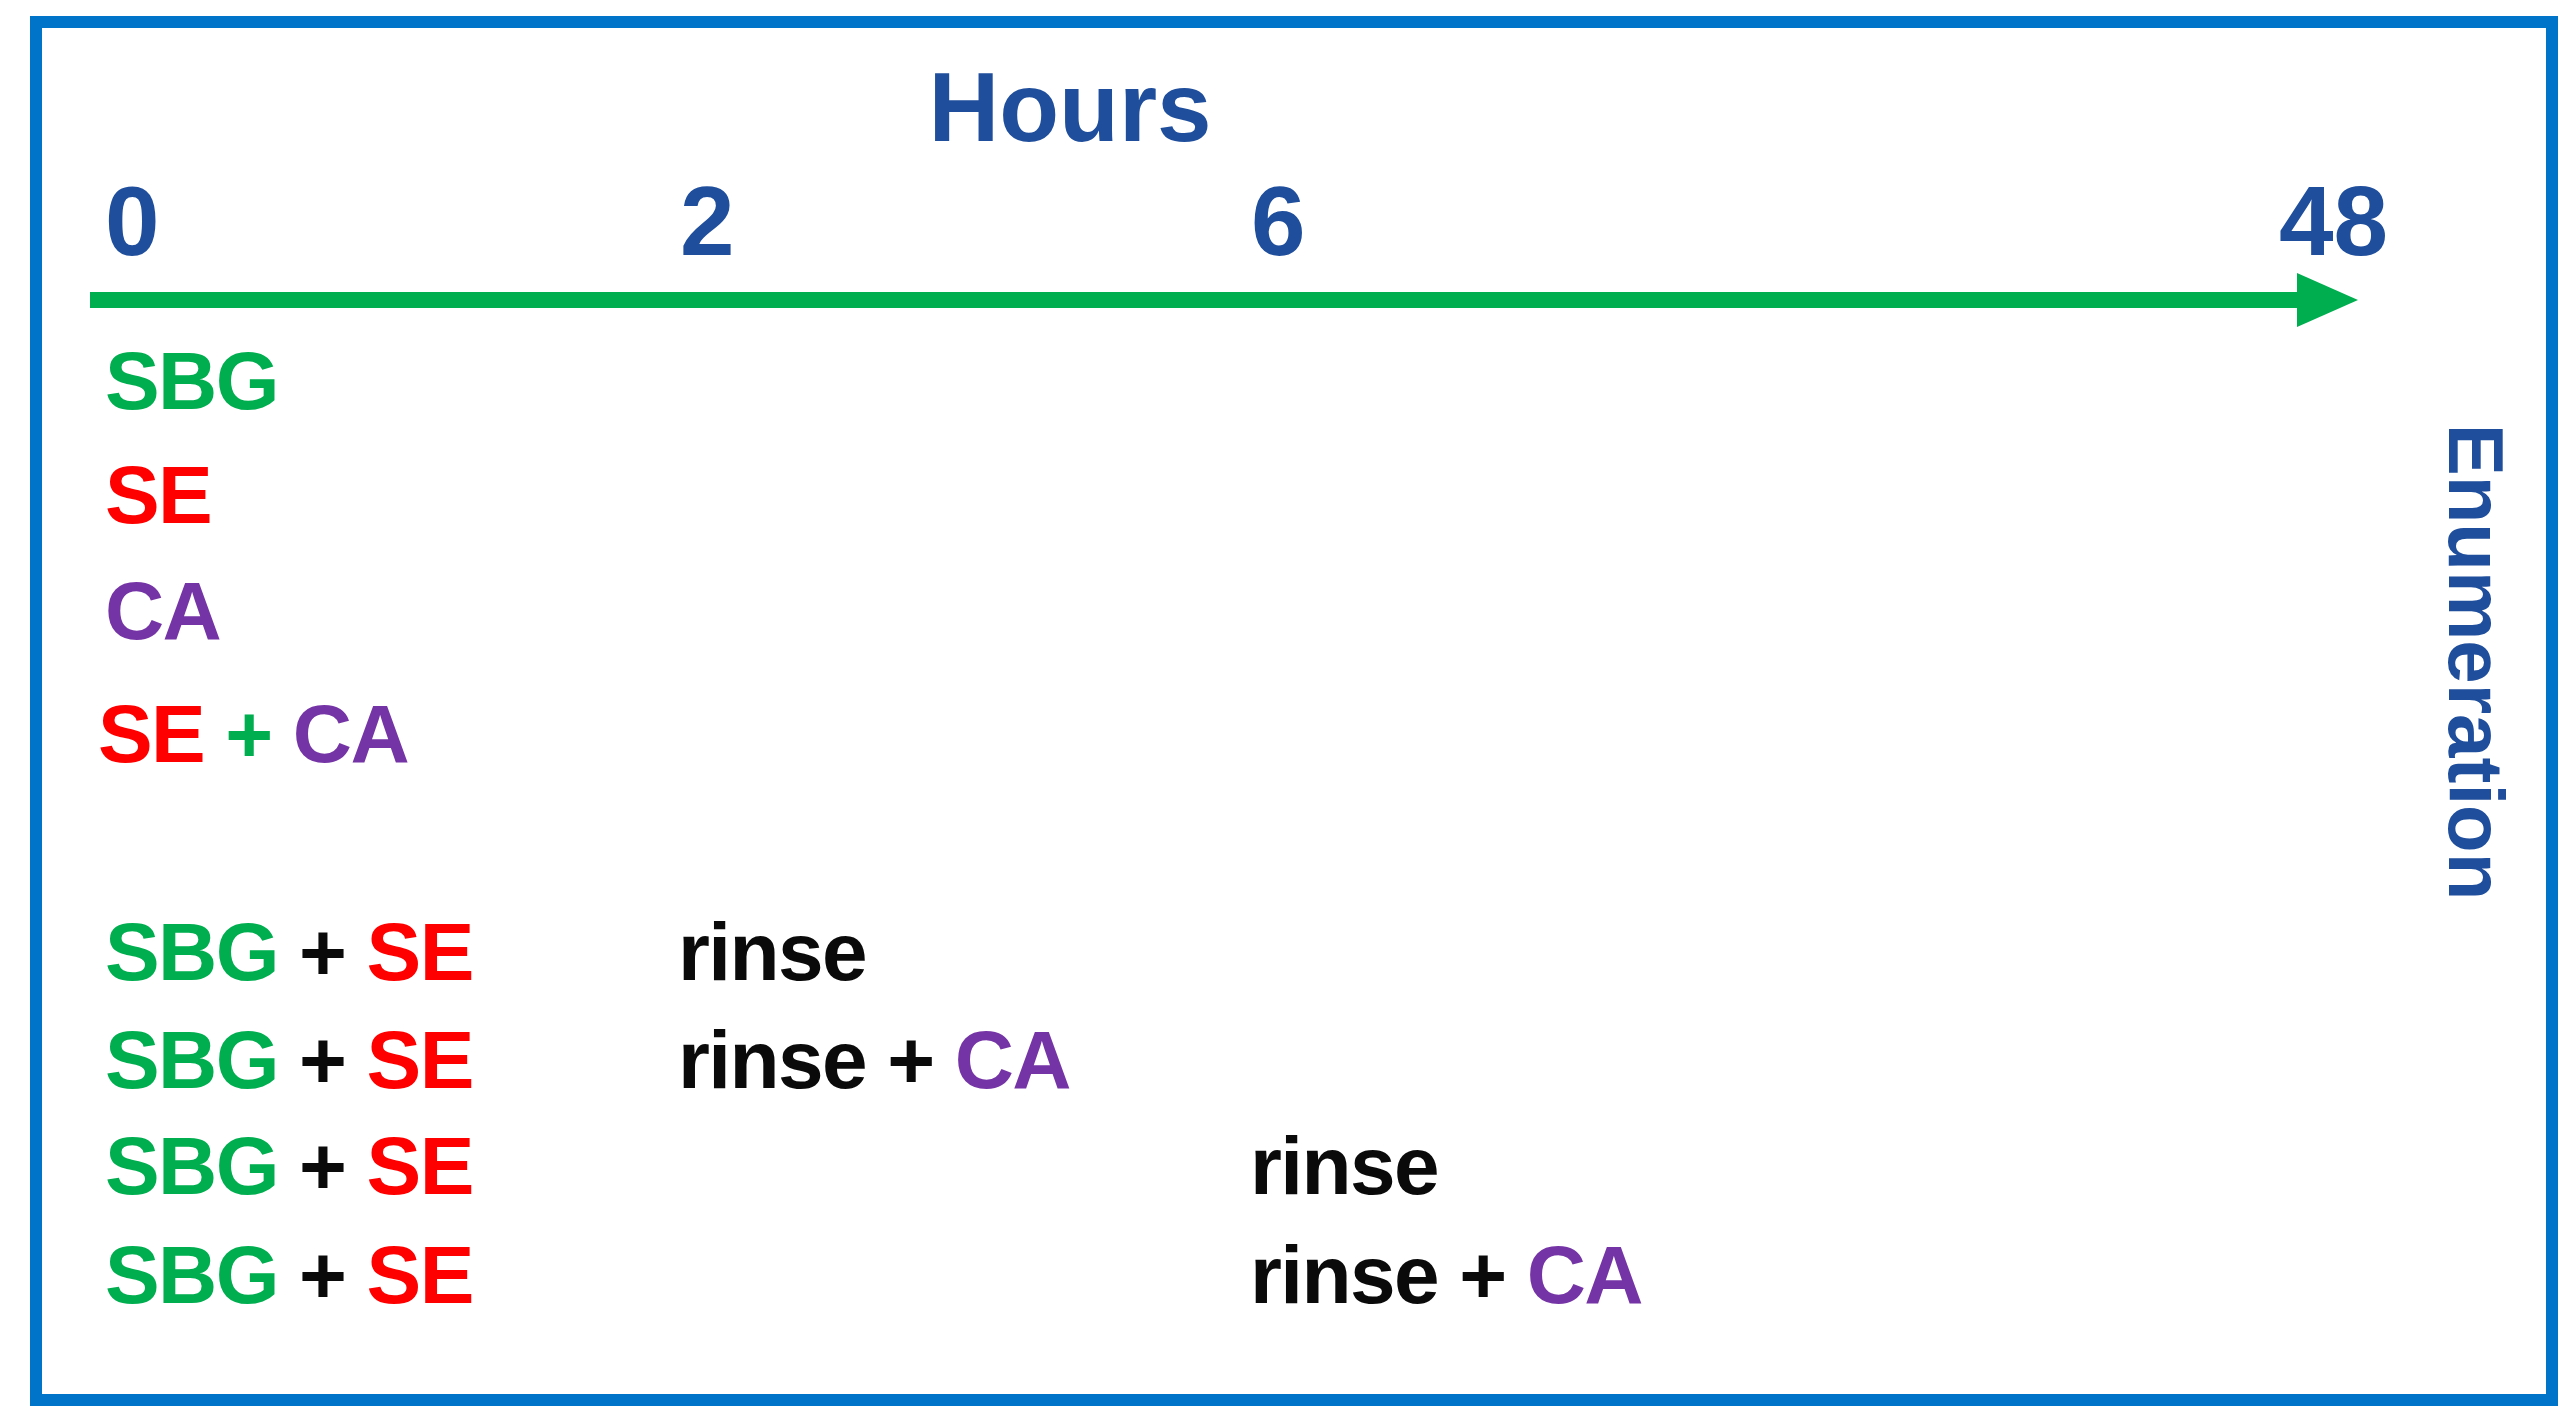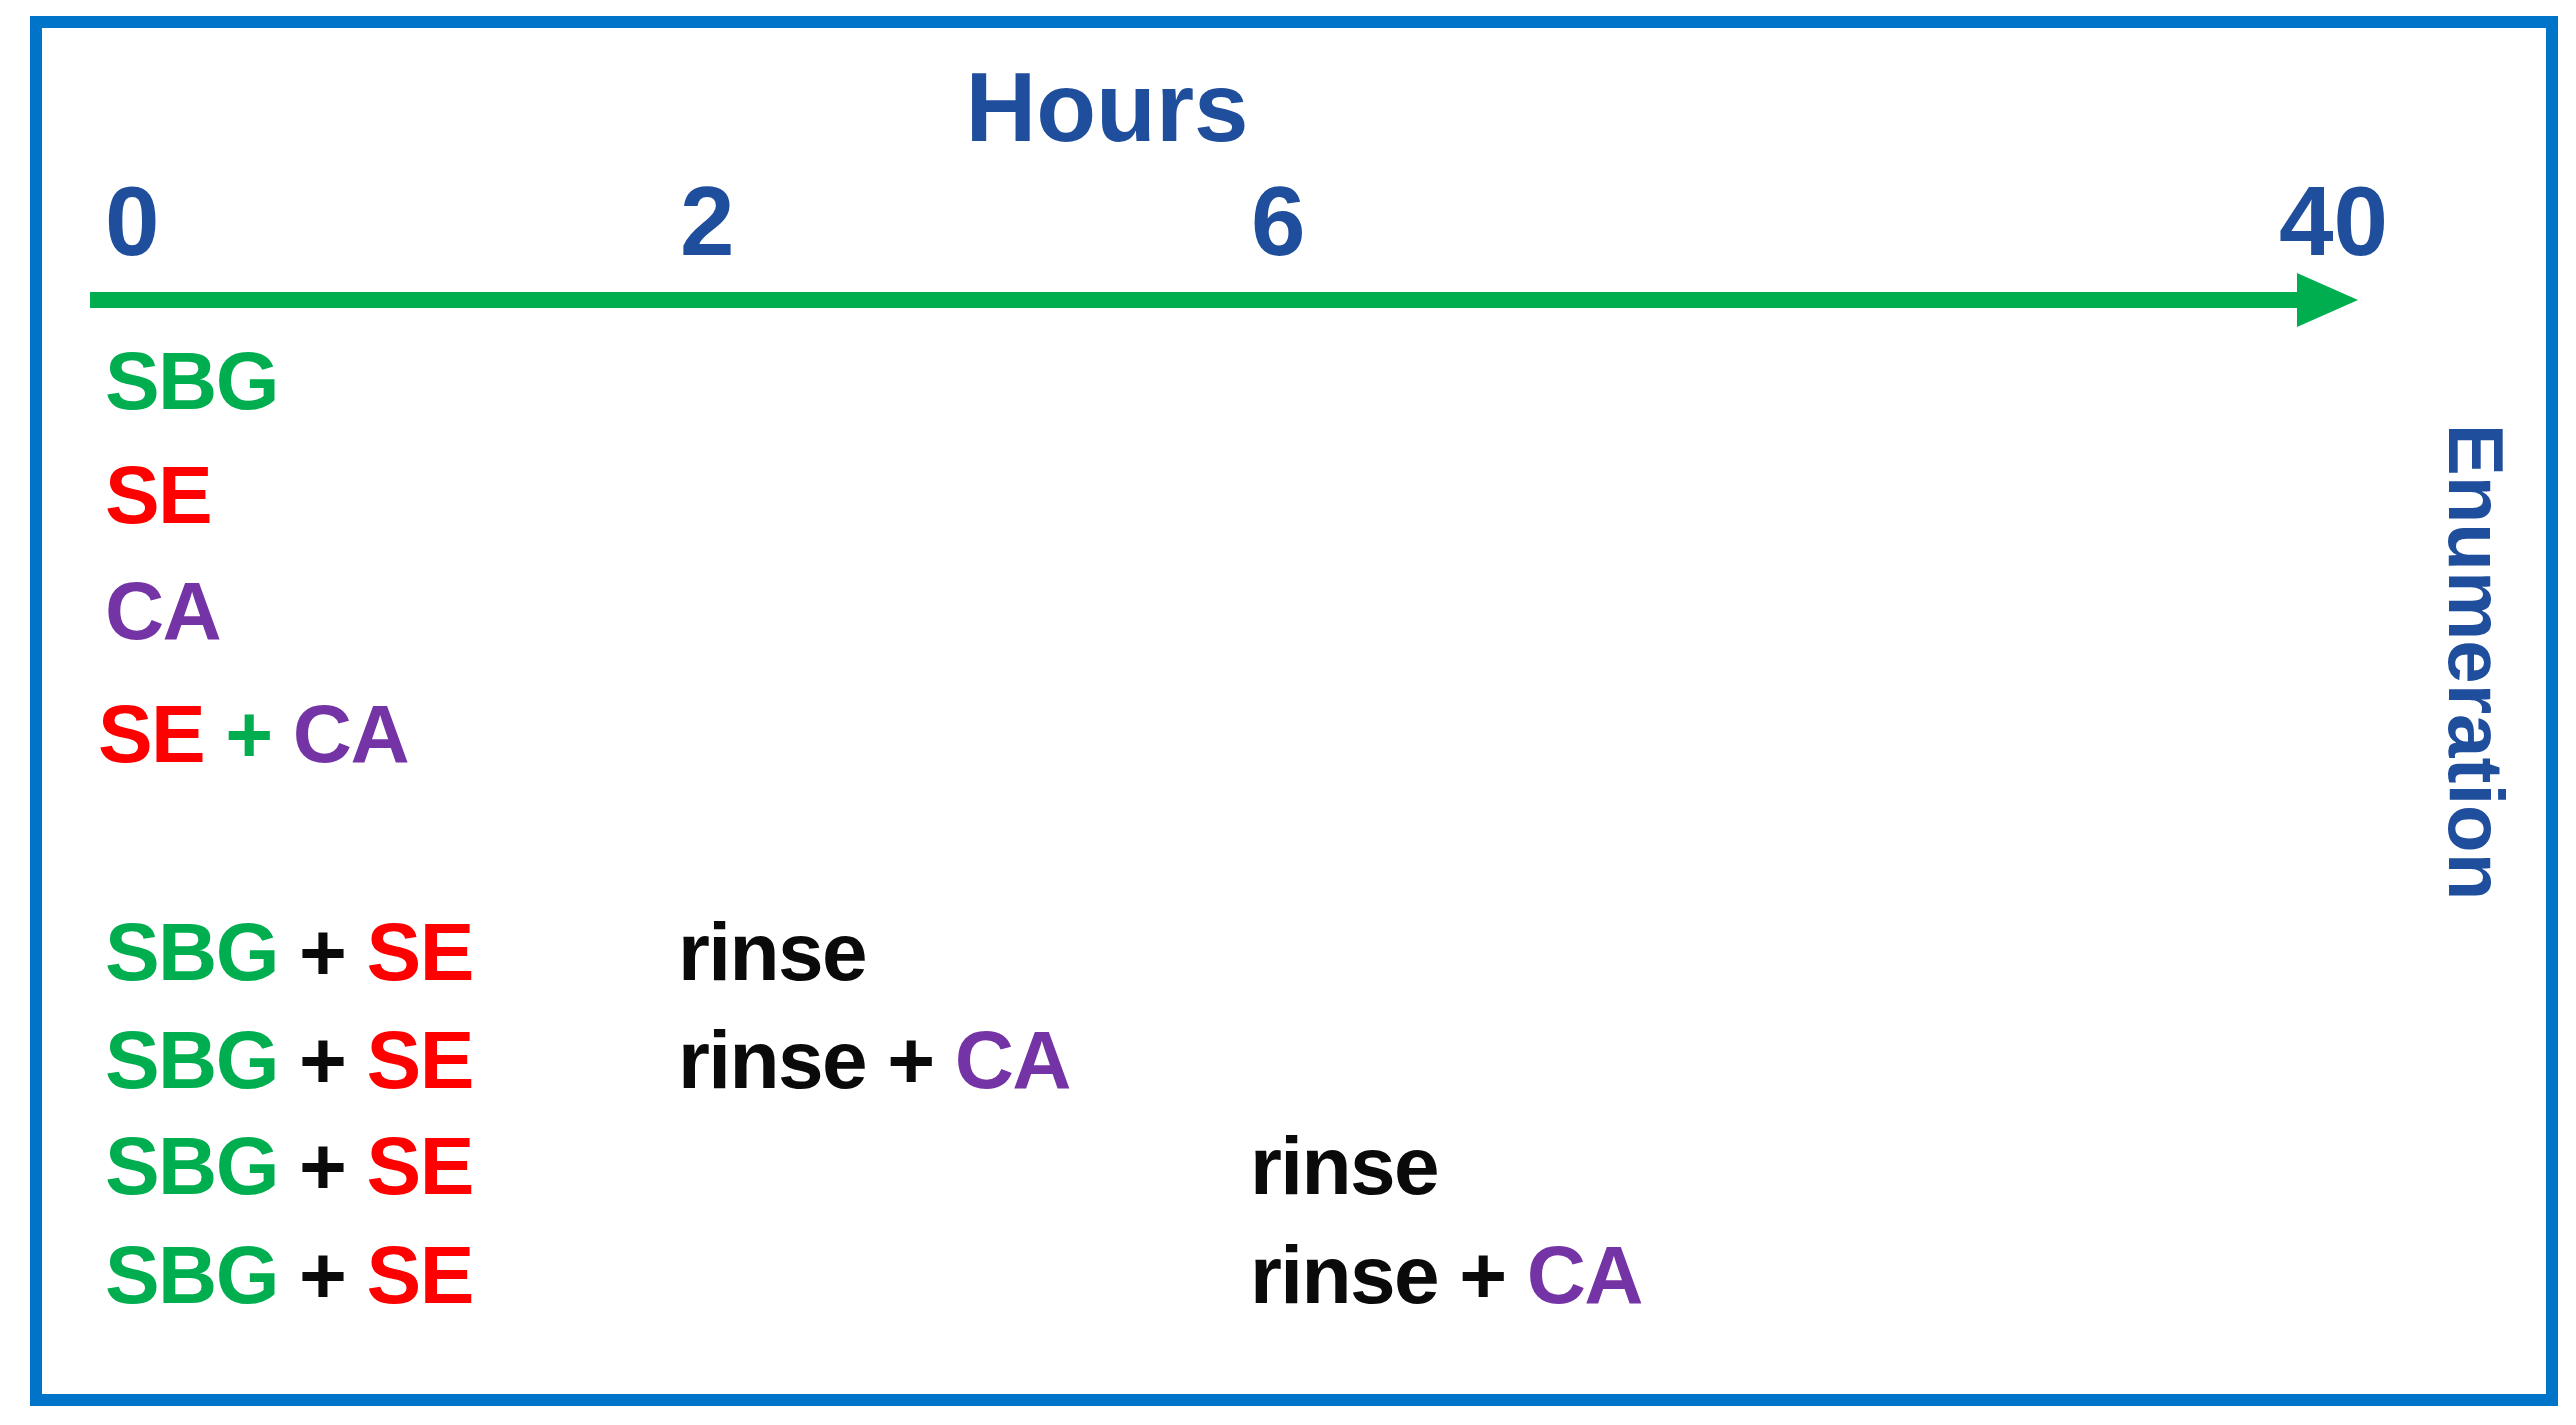--- a/index.html
+++ b/index.html
@@ -13,21 +13,21 @@
   }
   #frame{
     position:absolute;
     left:30px;top:16.3px;
     width:2504px;height:1366px;
     border:12.3px solid #0074C8;
     background:#ffffff;
   }
   #title{
     position:absolute;
-    left:1107px;top:58px;
+    left:1070px;top:58px;
     transform:translateX(-50%);
     font-size:98px;line-height:1;
     color:#1F4E9C;
     white-space:nowrap;
   }
   .tick{
     position:absolute;
     top:172px;
     font-size:98px;line-height:1;
     color:#1F4E9C;
@@ -69,21 +69,21 @@
 <div id="canvas">
 
   <div id="frame" style="border-color: rgb(0, 116, 200);"></div>
 
   <div id="title" style="color: rgb(31, 78, 156);">Hours</div>
 
   <div id="ticks">
       <div class="tick" style="left: 105px; color: rgb(31, 78, 156);">0</div>
       <div class="tick" style="left: 680px; color: rgb(31, 78, 156);">2</div>
       <div class="tick" style="left: 1251px; color: rgb(31, 78, 156);">6</div>
-      <div class="tick" style="left: 2279px; color: rgb(31, 78, 156);">40</div>
+      <div class="tick" style="left: 2279px; color: rgb(31, 78, 156);">48</div>
     </div>
 
   <div id="arrow-body" style="background: rgb(0, 174, 80);"></div>
   <div id="arrow-head" style="border-left-color: rgb(0, 174, 80);"></div>
 
   <div id="rows">
       <div class="row" style="top: 340px;">
         <span class="tok-group" style="left: 105px;"><span style="color: rgb(0, 174, 80);">SBG</span></span>
       </div>
       <div class="row" style="top: 454px;">

